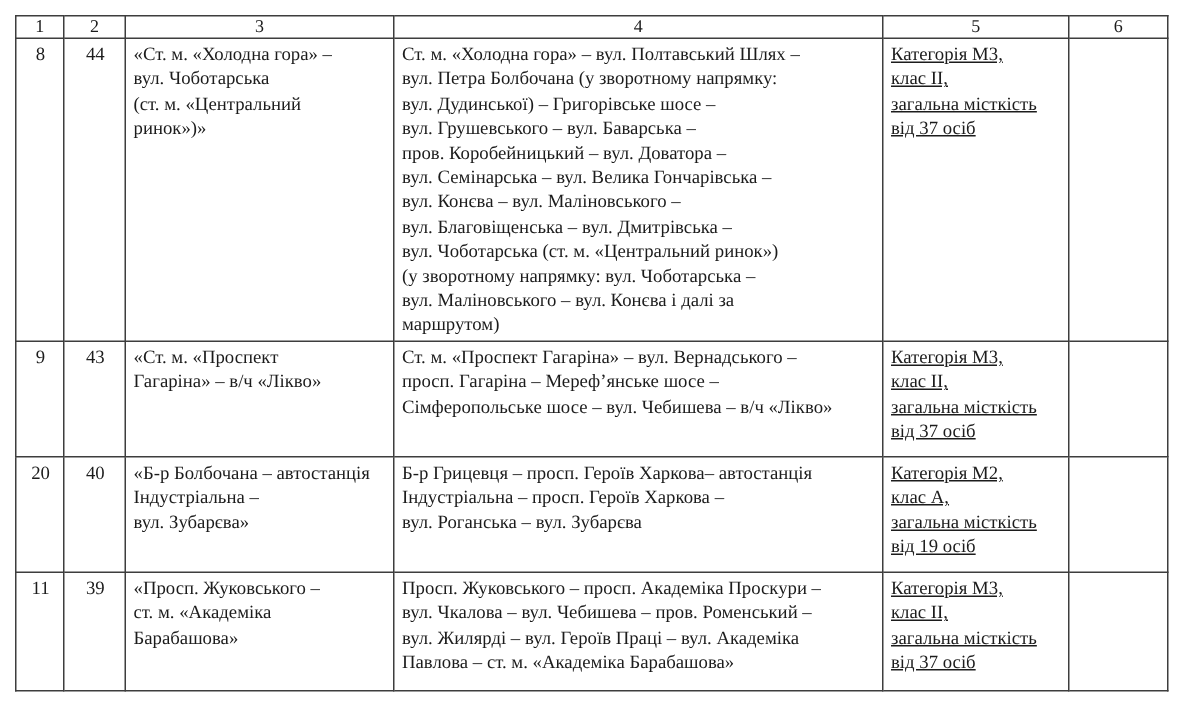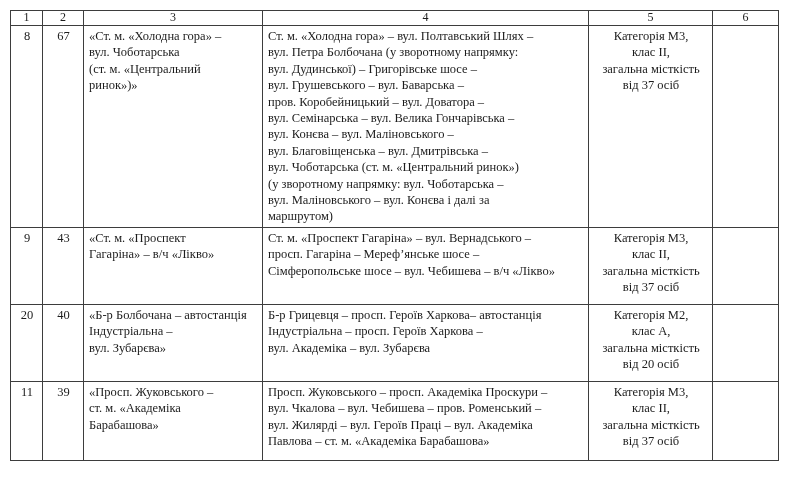--- a/index.html
+++ b/index.html
@@ -48,24 +48,24 @@
   tr.r0 td { height: 195px; }
   tr.r1 td { height: 72px; }
   tr.r2 td { height: 72px; }
   tr.r3 td { height: 74px; }
   td.c-num {
     text-align: center;
     padding-left: 2px;
     padding-right: 2px;
   }
   td.c-cat {
-    text-align: center;
     padding-left: 3px;
     padding-right: 3px;
     padding-top: 3px;
+    text-decoration: underline;
   }
   td.c-name { padding-top: 3px; }
   td.c-path { padding-top: 3px; }
 </style>
 </head>
 <body>
 
 <div class="page">
   <table class="routes">
     <colgroup>
@@ -81,21 +81,21 @@
         <td>1</td>
         <td>2</td>
         <td>3</td>
         <td>4</td>
         <td>5</td>
         <td>6</td>
       </tr>
 
       <tr class="r0">
         <td class="c-num">8</td>
-        <td class="c-num">67</td>
+        <td class="c-num">44</td>
         <td class="c-name">«Ст. м. «Холодна гора» –
 вул. Чоботарська
 (ст. м. «Центральний
 ринок»)»</td>
         <td class="c-path">Ст. м. «Холодна гора» – вул. Полтавський Шлях –
 вул. Петра Болбочана (у зворотному напрямку:
 вул. Дудинської) – Григорівське шосе –
 вул. Грушевського – вул. Баварська –
 пров. Коробейницький – вул. Доватора –
 вул. Семінарська – вул. Велика Гончарівська –
@@ -128,25 +128,25 @@
       </tr>
 
       <tr class="r2">
         <td class="c-num">20</td>
         <td class="c-num">40</td>
         <td class="c-name">«Б-р Болбочана – автостанція
 Індустріальна –
 вул. Зубарєва»</td>
         <td class="c-path">Б-р Грицевця – просп. Героїв Харкова– автостанція
 Індустріальна – просп. Героїв Харкова –
-вул. Академіка – вул. Зубарєва</td>
+вул. Роганська – вул. Зубарєва</td>
         <td class="c-cat">Категорія М2,
 клас А,
 загальна місткість
-від 20 осіб</td>
+від 19 осіб</td>
         <td class="c-note"></td>
       </tr>
 
       <tr class="r3">
         <td class="c-num">11</td>
         <td class="c-num">39</td>
         <td class="c-name">«Просп. Жуковського –
 ст. м. «Академіка
 Барабашова»</td>
         <td class="c-path">Просп. Жуковського – просп. Академіка Проскури –

